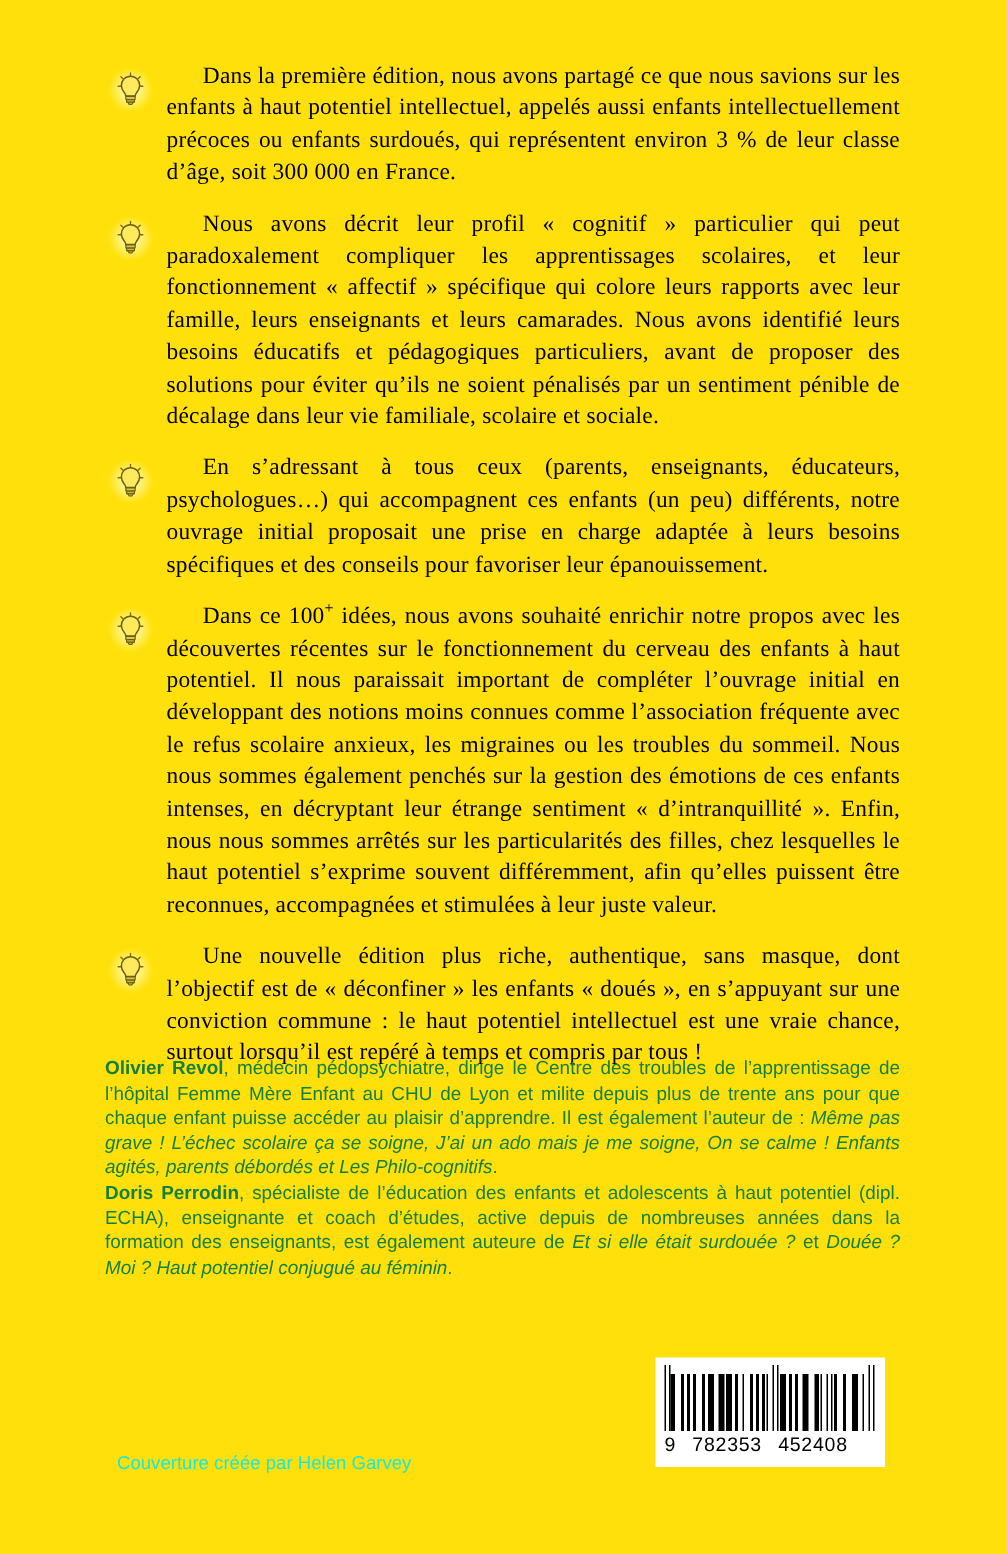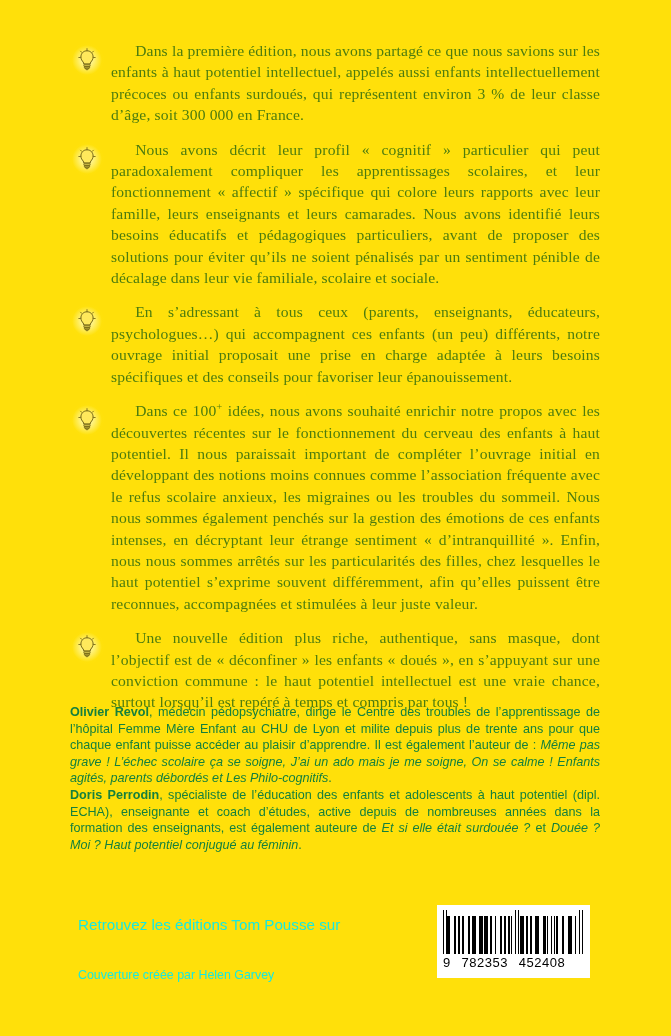--- a/index.html
+++ b/index.html
@@ -63,21 +63,21 @@
     top: 5px;
   }
 
   .para-text {
     margin: 0;
     padding-left: 41px;
     text-align: justify;
     text-indent: 1.55em;
     font-size: 15.6px;
     line-height: 21.4px;
-    color: #4d7c0f;
+    color: #000000;
     letter-spacing: 0.01em;
     hyphens: none;
   }
 
   .para-text sup {
     font-size: 0.68em;
     vertical-align: super;
     line-height: 0;
   }
 
@@ -282,21 +282,20 @@
   <div class="bios">
 
     <p class="bio"><b>Olivier Revol</b><span>, médecin pédopsychiatre, dirige le Centre des troubles de l’apprentissage de l’hôpital Femme Mère Enfant au CHU de Lyon et milite depuis plus de trente ans pour que chaque enfant puisse accéder au plaisir d’apprendre. Il est également l’auteur de : </span><i>Même pas grave ! L’échec scolaire ça se soigne, J’ai un ado mais je me soigne, On se calme ! Enfants agités, parents débordés et Les Philo-cognitifs</i><span>.</span></p>
 
 
     <p class="bio"><b>Doris Perrodin</b><span>, spécialiste de l’éducation des enfants et adolescents à haut potentiel (dipl. ECHA), enseignante et coach d’études, active depuis de nombreuses années dans la formation des enseignants, est également auteure de </span><i>Et si elle était surdouée ?</i><span> et </span><i>Douée ? Moi ? Haut potentiel conjugué au féminin</i><span>.</span></p>
 
   </div>
 
   <div class="publisher">
-    <div class="pub-line1">Retrouvez les éditions Tom Pousse sur</div>
   </div>
 
   <div class="credit">Couverture créée par Helen Garvey</div>
 
   <div class="barcode-box">
     <div class="bars">
         <span style="width: 1.34286px;"></span>
         <span style="width: 1.34286px; background: transparent;"></span>
         <span style="width: 1.34286px;"></span>
         <span class="short" style="width: 2.68571px;"></span>

